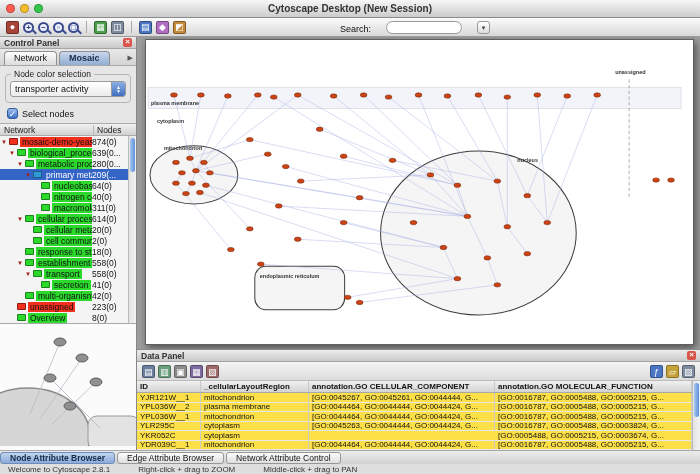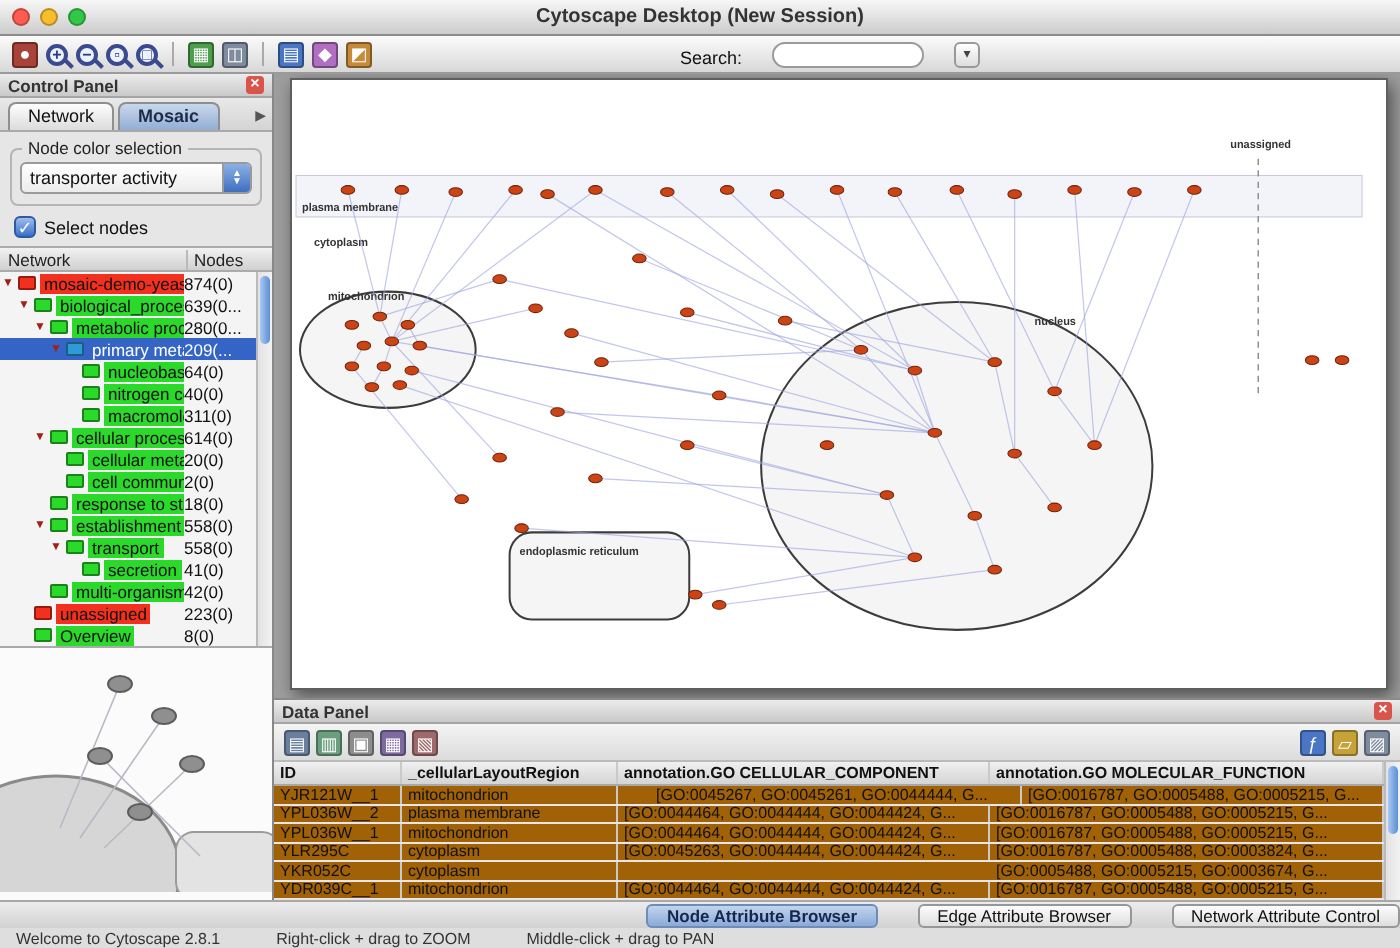--- a/index.html
+++ b/index.html
@@ -63,28 +63,28 @@
   .net-window{position:absolute;left:8px;top:2px;right:6px;bottom:4px;border:1px solid #5f5f5f;background:#fff;box-shadow:2px 3px 8px rgba(0,0,0,.5);display:flex;flex-direction:column}
   .net-title{height:13px;background:linear-gradient(#efefef,#c6c6c6);border-bottom:1px solid #999;text-align:center;font-size:9px;font-weight:bold;color:#333;line-height:13px;flex:none;cursor:grab}
   .net-canvas{flex:1;position:relative;background:#fff;cursor:crosshair}
   .net-canvas svg{position:absolute;inset:0;width:100%;height:100%}
 
   
   .data-panel{height:101px;flex:none;background:#e8e8e8;border-top:1px solid #8a8a8a;display:flex;flex-direction:column}
   .dp-toolbar{height:19px;flex:none;display:flex;align-items:center;gap:3px;padding:0 5px;background:linear-gradient(#f4f4f4,#dcdcdc);border-bottom:1px solid #bbb}
   .dp-icon{width:13px;height:13px;border-radius:2px;color:#fff;font-size:9px;line-height:13px;text-align:center;border:1px solid rgba(0,0,0,.3);cursor:pointer;flex:none}
   .dp-right{margin-left:auto;display:flex;gap:3px}
-  .dp-table{flex:1;position:relative;background:#a16207;overflow:hidden}
+  .dp-table{flex:1;position:relative;background:#fde047;overflow:hidden}
   .dt-head{display:flex;height:12px;background:linear-gradient(#f0f0f0,#d4d4d4);border-bottom:1px solid #a8a8a8;font-weight:bold;font-size:8px;align-items:center;margin-right:8px}
   .dt-cell{padding:0 3px;border-right:1px solid #c9c9c9;overflow:hidden;white-space:nowrap;flex:none;height:100%;display:flex;align-items:center}
   .dt-row{display:flex;height:9.5px;border-bottom:1px solid #e6e6e6;font-size:8px;margin-right:8px;cursor:default}
   .dt-scroll{position:absolute;right:0;top:0;bottom:0;width:8px;background:linear-gradient(90deg,#e3e3e3,#f2f2f2);border-left:1px solid #bbb}
 
   
-  .tabs2{position:absolute;left:0;right:0;bottom:10px;height:14px;background:linear-gradient(#ececec,#d2d2d2);border-top:1px solid #a8a8a8;display:flex;justify-content:flex-end;align-items:center;gap:20px;z-index:20}
+  .tabs2{position:absolute;left:0;right:0;bottom:10px;height:14px;background:linear-gradient(#ececec,#d2d2d2);border-top:1px solid #a8a8a8;display:flex;justify-content:flex-start;align-items:center;gap:2px;z-index:20}
   .tab2{font-size:8.5px;padding:0 9px;height:12px;line-height:11px;border:1px solid #979797;border-radius:3px;background:linear-gradient(#fcfcfc,#dedede);cursor:pointer}
   .tab2.active{background:linear-gradient(#c2d4ee,#8aaad9);border-color:#6d8cb8;font-weight:bold;color:#16294d}
   .statusbar{position:absolute;left:0;right:0;bottom:0;height:10px;background:#dedede;display:flex;align-items:center;gap:28px;padding:0 8px;font-size:8px;color:#333;z-index:20}
 </style>
 </head>
 <body>
 
 <div class="titlebar">
   <div class="lights">
     <span class="light close"></span>
@@ -444,21 +444,21 @@
         <div class="dt-head">
             <span class="dt-cell" style="width: 64px;">ID</span>
             <span class="dt-cell" style="width: 108px;">_cellularLayoutRegion</span>
             <span class="dt-cell" style="width: 186px;">annotation.GO CELLULAR_COMPONENT</span>
             <span class="dt-cell" style="flex: 1 1 0%;">annotation.GO MOLECULAR_FUNCTION</span>
           </div>
         <div>
             <div class="dt-row">
               <span class="dt-cell" style="width: 64px;">YJR121W__1</span>
               <span class="dt-cell" style="width: 108px;">mitochondrion</span>
-              <span class="dt-cell" style="width: 186px; margin-left: 16px;">[GO:0045267, GO:0045261, GO:0044444, G...</span>
+              <span class="dt-cell" style="width: 186px;">[GO:0045267, GO:0045261, GO:0044444, G...</span>
               <span class="dt-cell" style="flex: 1 1 0%;">[GO:0016787, GO:0005488, GO:0005215, G...</span>
             </div>
             <div class="dt-row">
               <span class="dt-cell" style="width: 64px;">YPL036W__2</span>
               <span class="dt-cell" style="width: 108px;">plasma membrane</span>
               <span class="dt-cell" style="width: 186px;">[GO:0044464, GO:0044444, GO:0044424, G...</span>
               <span class="dt-cell" style="flex: 1 1 0%;">[GO:0016787, GO:0005488, GO:0005215, G...</span>
             </div>
             <div class="dt-row">
               <span class="dt-cell" style="width: 64px;">YPL036W__1</span>

